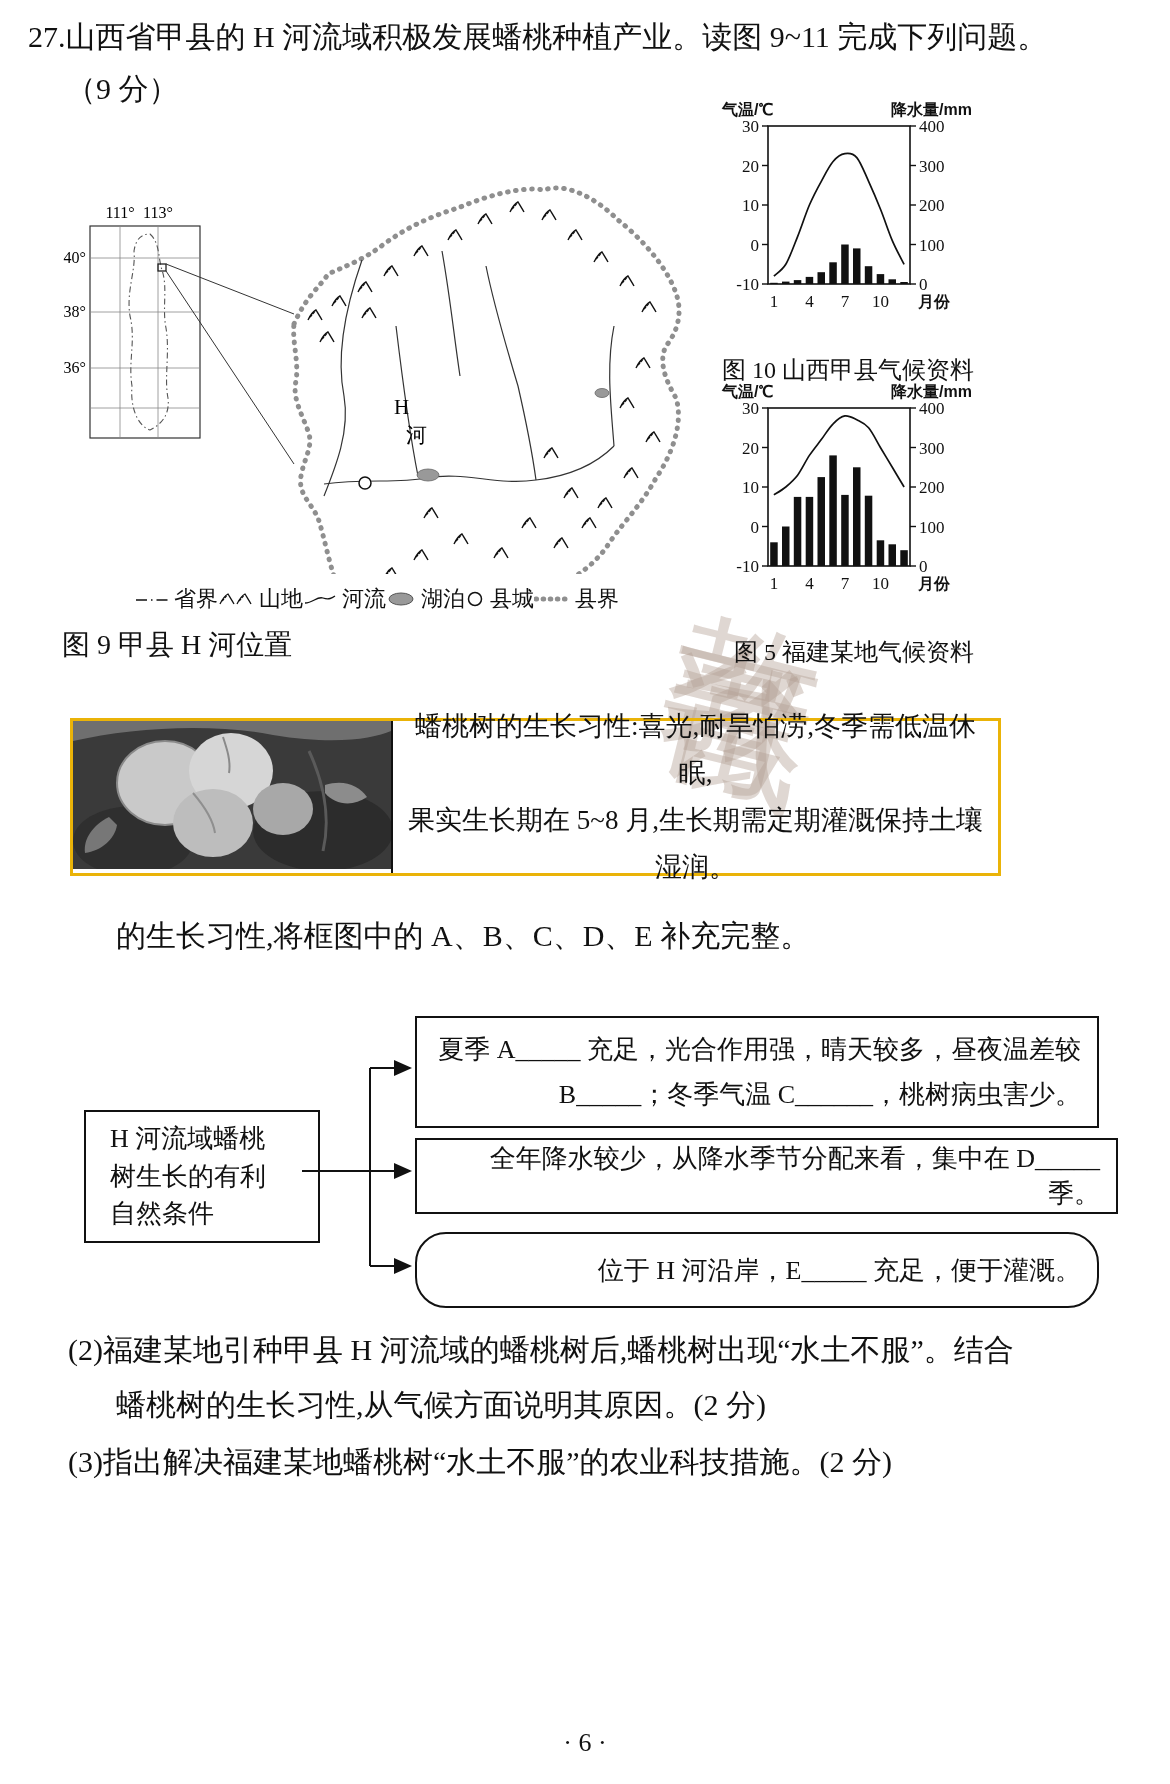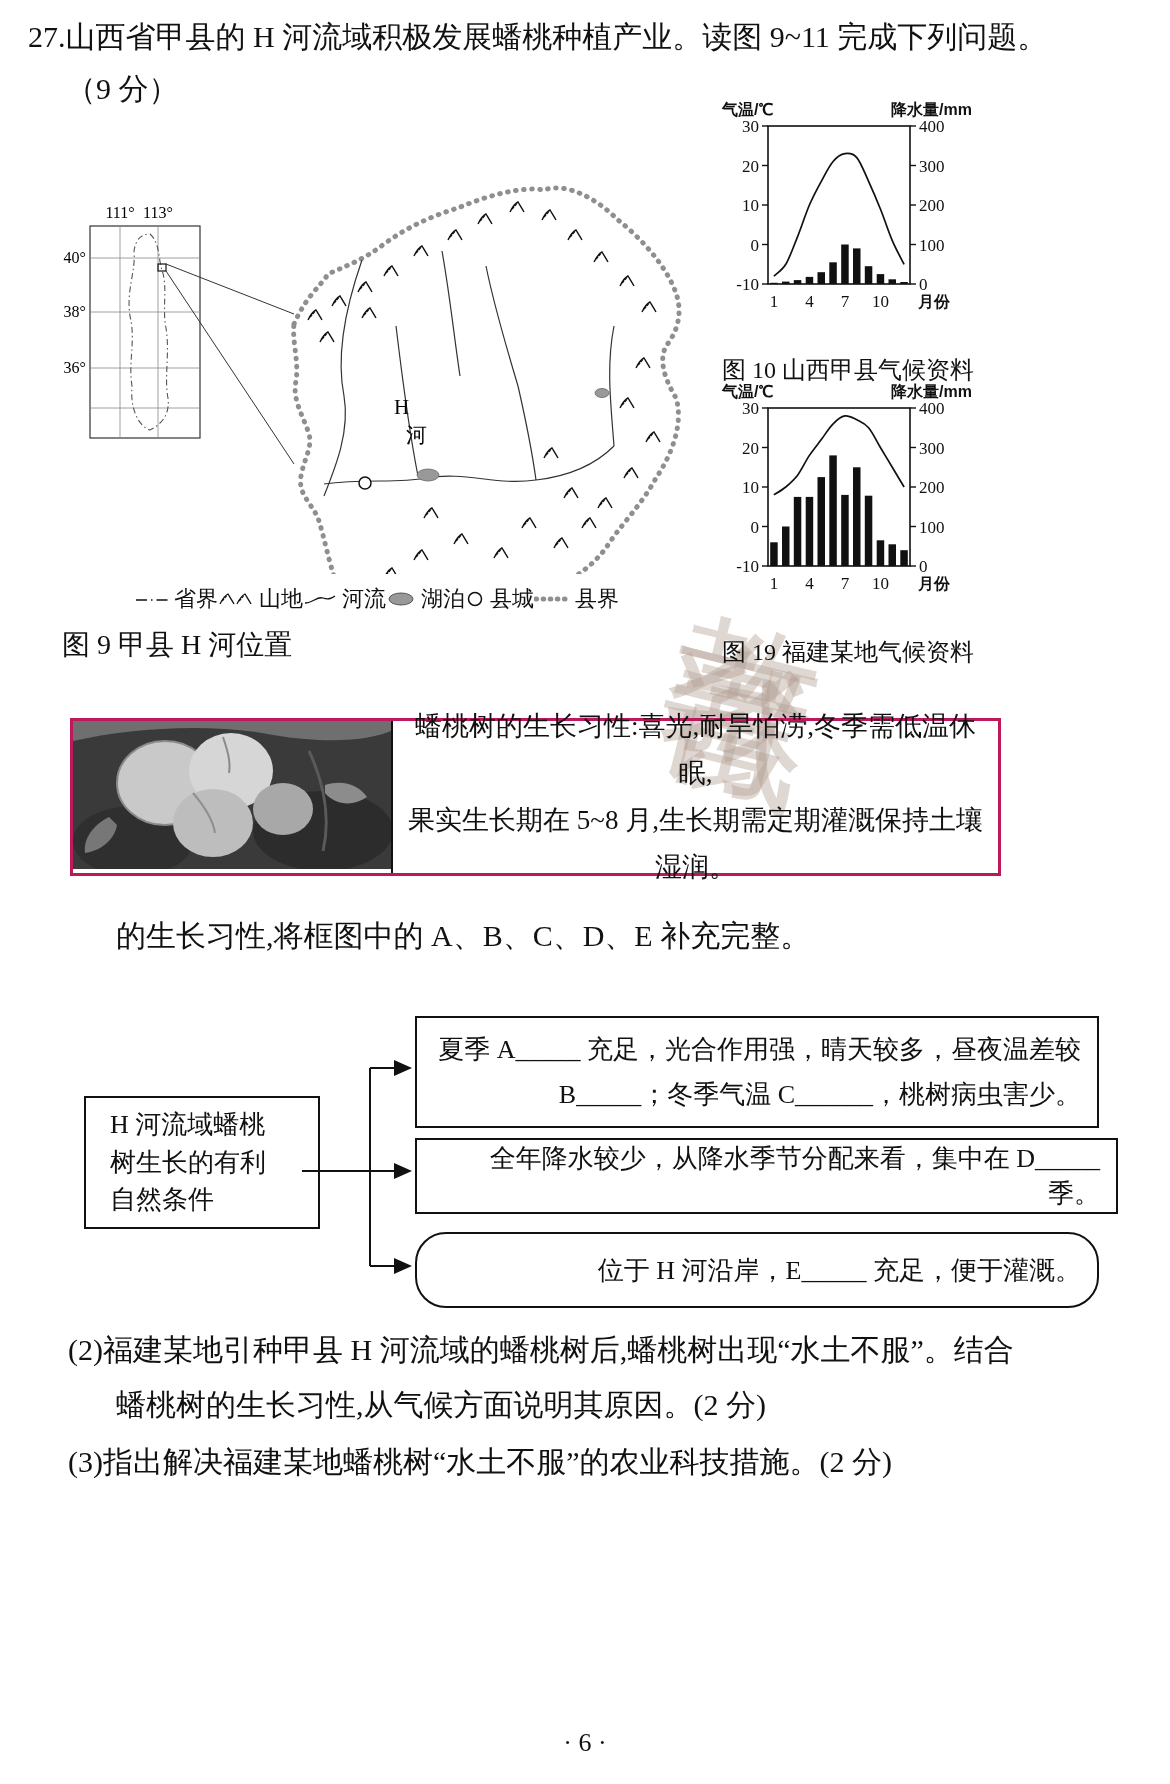--- a/index.html
+++ b/index.html
@@ -10,21 +10,21 @@
   .q-line{font-size:30px;line-height:1.25;}
   
   .chart-wrap{width:262px;}
   .chart-caption{font-size:24px;text-align:right;margin-top:8px;white-space:nowrap;}
   
   .map-caption{font-size:28px;text-align:left;margin-top:12px;}
   .legend-row{display:flex;justify-content:center;align-items:center;
               font-size:22px;margin-top:6px;white-space:nowrap;}
   .legend-item{display:flex;align-items:center;gap:5px;}
   
-  .info-box{display:flex;border:3px solid #be185d;background:transparent;}
+  .info-box{display:flex;border:3px solid #eab308;background:transparent;}
   .info-img{width:318px;border-right:2px solid #111;position:relative;overflow:hidden;}
   .info-text{flex:1;display:flex;flex-direction:column;justify-content:center;
              font-size:27px;line-height:1.75;text-align:center;padding:0 12px;}
   
   .q-text{font-size:30px;line-height:1.3;}
   
   .flow-box{position:absolute;border:2.5px solid #111;font-size:26px;background:transparent;}
   .flow-src{padding:8px 10px;line-height:1.45;white-space:pre-line;}
   .flow-b{padding:8px 16px;white-space:pre-line;display:flex;flex-direction:column;justify-content:center;text-align:right;}
   
@@ -259,21 +259,21 @@
         <rect x="105.5" y="95.1" width="7.5" height="88.9" fill="#111"></rect>
         <rect x="117.3" y="73.4" width="7.5" height="110.6" fill="#111"></rect>
         <rect x="129.2" y="112.9" width="7.5" height="71.1" fill="#111"></rect>
         <rect x="141.0" y="85.3" width="7.5" height="98.8" fill="#111"></rect>
         <rect x="152.8" y="113.7" width="7.5" height="70.3" fill="#111"></rect>
         <rect x="164.7" y="158.3" width="7.5" height="25.7" fill="#111"></rect>
         <rect x="176.5" y="162.3" width="7.5" height="21.7" fill="#111"></rect>
         <rect x="188.3" y="168.2" width="7.5" height="15.8" fill="#111"></rect>
         <path d="M61.916666666666664,112.89999999999999C63.9,111.6 69.8,108.3 73.8,105.0C77.7,101.7 81.6,98.4 85.6,93.2C89.5,87.9 93.5,79.3 97.4,73.4C101.4,67.5 105.3,62.9 109.3,57.6C113.2,52.3 117.1,45.7 121.1,41.8C125.0,37.8 129.0,34.6 132.9,33.9C136.9,33.2 140.8,35.9 144.8,37.8C148.7,39.8 152.6,41.1 156.6,45.8C160.5,50.4 164.5,58.9 168.4,65.5C172.4,72.1 176.3,78.7 180.3,85.3C184.2,91.8 190.1,101.7 192.1,105.0" fill="none" stroke="#111" stroke-width="1.7"></path>
       </svg></div>
-  <div class="chart-caption">图 19 福建某地气候资料</div>
+  <div class="chart-caption">图 5 福建某地气候资料</div>
 </div>
 
 <div class="abs layer info-box" style="left:70px;top:718px;width:925px;height:152px;">
   <div class="info-img">
     <svg width="318" height="148" viewBox="0 0 318 148">
       <rect width="318" height="148" fill="#3a3a3a"></rect>
       <path d="M0,20 C60,6 140,2 200,14 C260,24 300,18 318,10 L318,0 L0,0 Z" fill="#6f6f6f"></path>
       <ellipse cx="250" cy="110" rx="70" ry="40" fill="#2c2c2c"></ellipse>
       <ellipse cx="60" cy="120" rx="60" ry="35" fill="#2f2f2f"></ellipse>
       <ellipse cx="92" cy="62" rx="48" ry="42" fill="#c9c9c9"></ellipse>
@@ -304,21 +304,21 @@
       <marker id="arr" markerWidth="9" markerHeight="8" refX="8" refY="4" orient="auto">
         <path d="M0,0 L9,4 L0,8 Z" fill="#111"></path>
       </marker>
     </defs>
     <line x1="232" y1="163" x2="300" y2="163" stroke="#111" stroke-width="2"></line>
     <line x1="300" y1="60" x2="300" y2="258" stroke="#111" stroke-width="2"></line>
     <line x1="300" y1="60" x2="340" y2="60" stroke="#111" stroke-width="2" marker-end="url(#arr)"></line>
     <line x1="300" y1="163" x2="340" y2="163" stroke="#111" stroke-width="2" marker-end="url(#arr)"></line>
     <line x1="300" y1="258" x2="340" y2="258" stroke="#111" stroke-width="2" marker-end="url(#arr)"></line>
   </svg>
-  <div class="flow-box flow-src" style="left:14px;top:88px;width:198px;padding-left:24px;">H 河流域蟠桃
+  <div class="flow-box flow-src" style="left:14px;top:102px;width:198px;padding-left:24px;">H 河流域蟠桃
 树生长的有利
 自然条件</div>
   <div class="flow-box flow-b" style="left:345px;top:8px;width:648px;height:92px;line-height:1.75;">夏季 A_____ 充足，光合作用强，晴天较多，昼夜温差较
 B_____；冬季气温 C______，桃树病虫害少。</div>
   <div class="flow-box flow-b" style="left:345px;top:130px;width:648px;height:56px;padding-left:35px;">全年降水较少，从降水季节分配来看，集中在 D_____ 季。</div>
   <div class="flow-box flow-b" style="left:345px;top:224px;width:648px;height:56px;border-radius:31px;">位于 H 河沿岸，E_____ 充足，便于灌溉。</div>
 </div>
 
 <div class="abs layer q-text" style="left:68px;top:1330px;width:1070px;">
   <div>(2)福建某地引种甲县 H 河流域的蟠桃树后,蟠桃树出现“水土不服”。结合</div>

